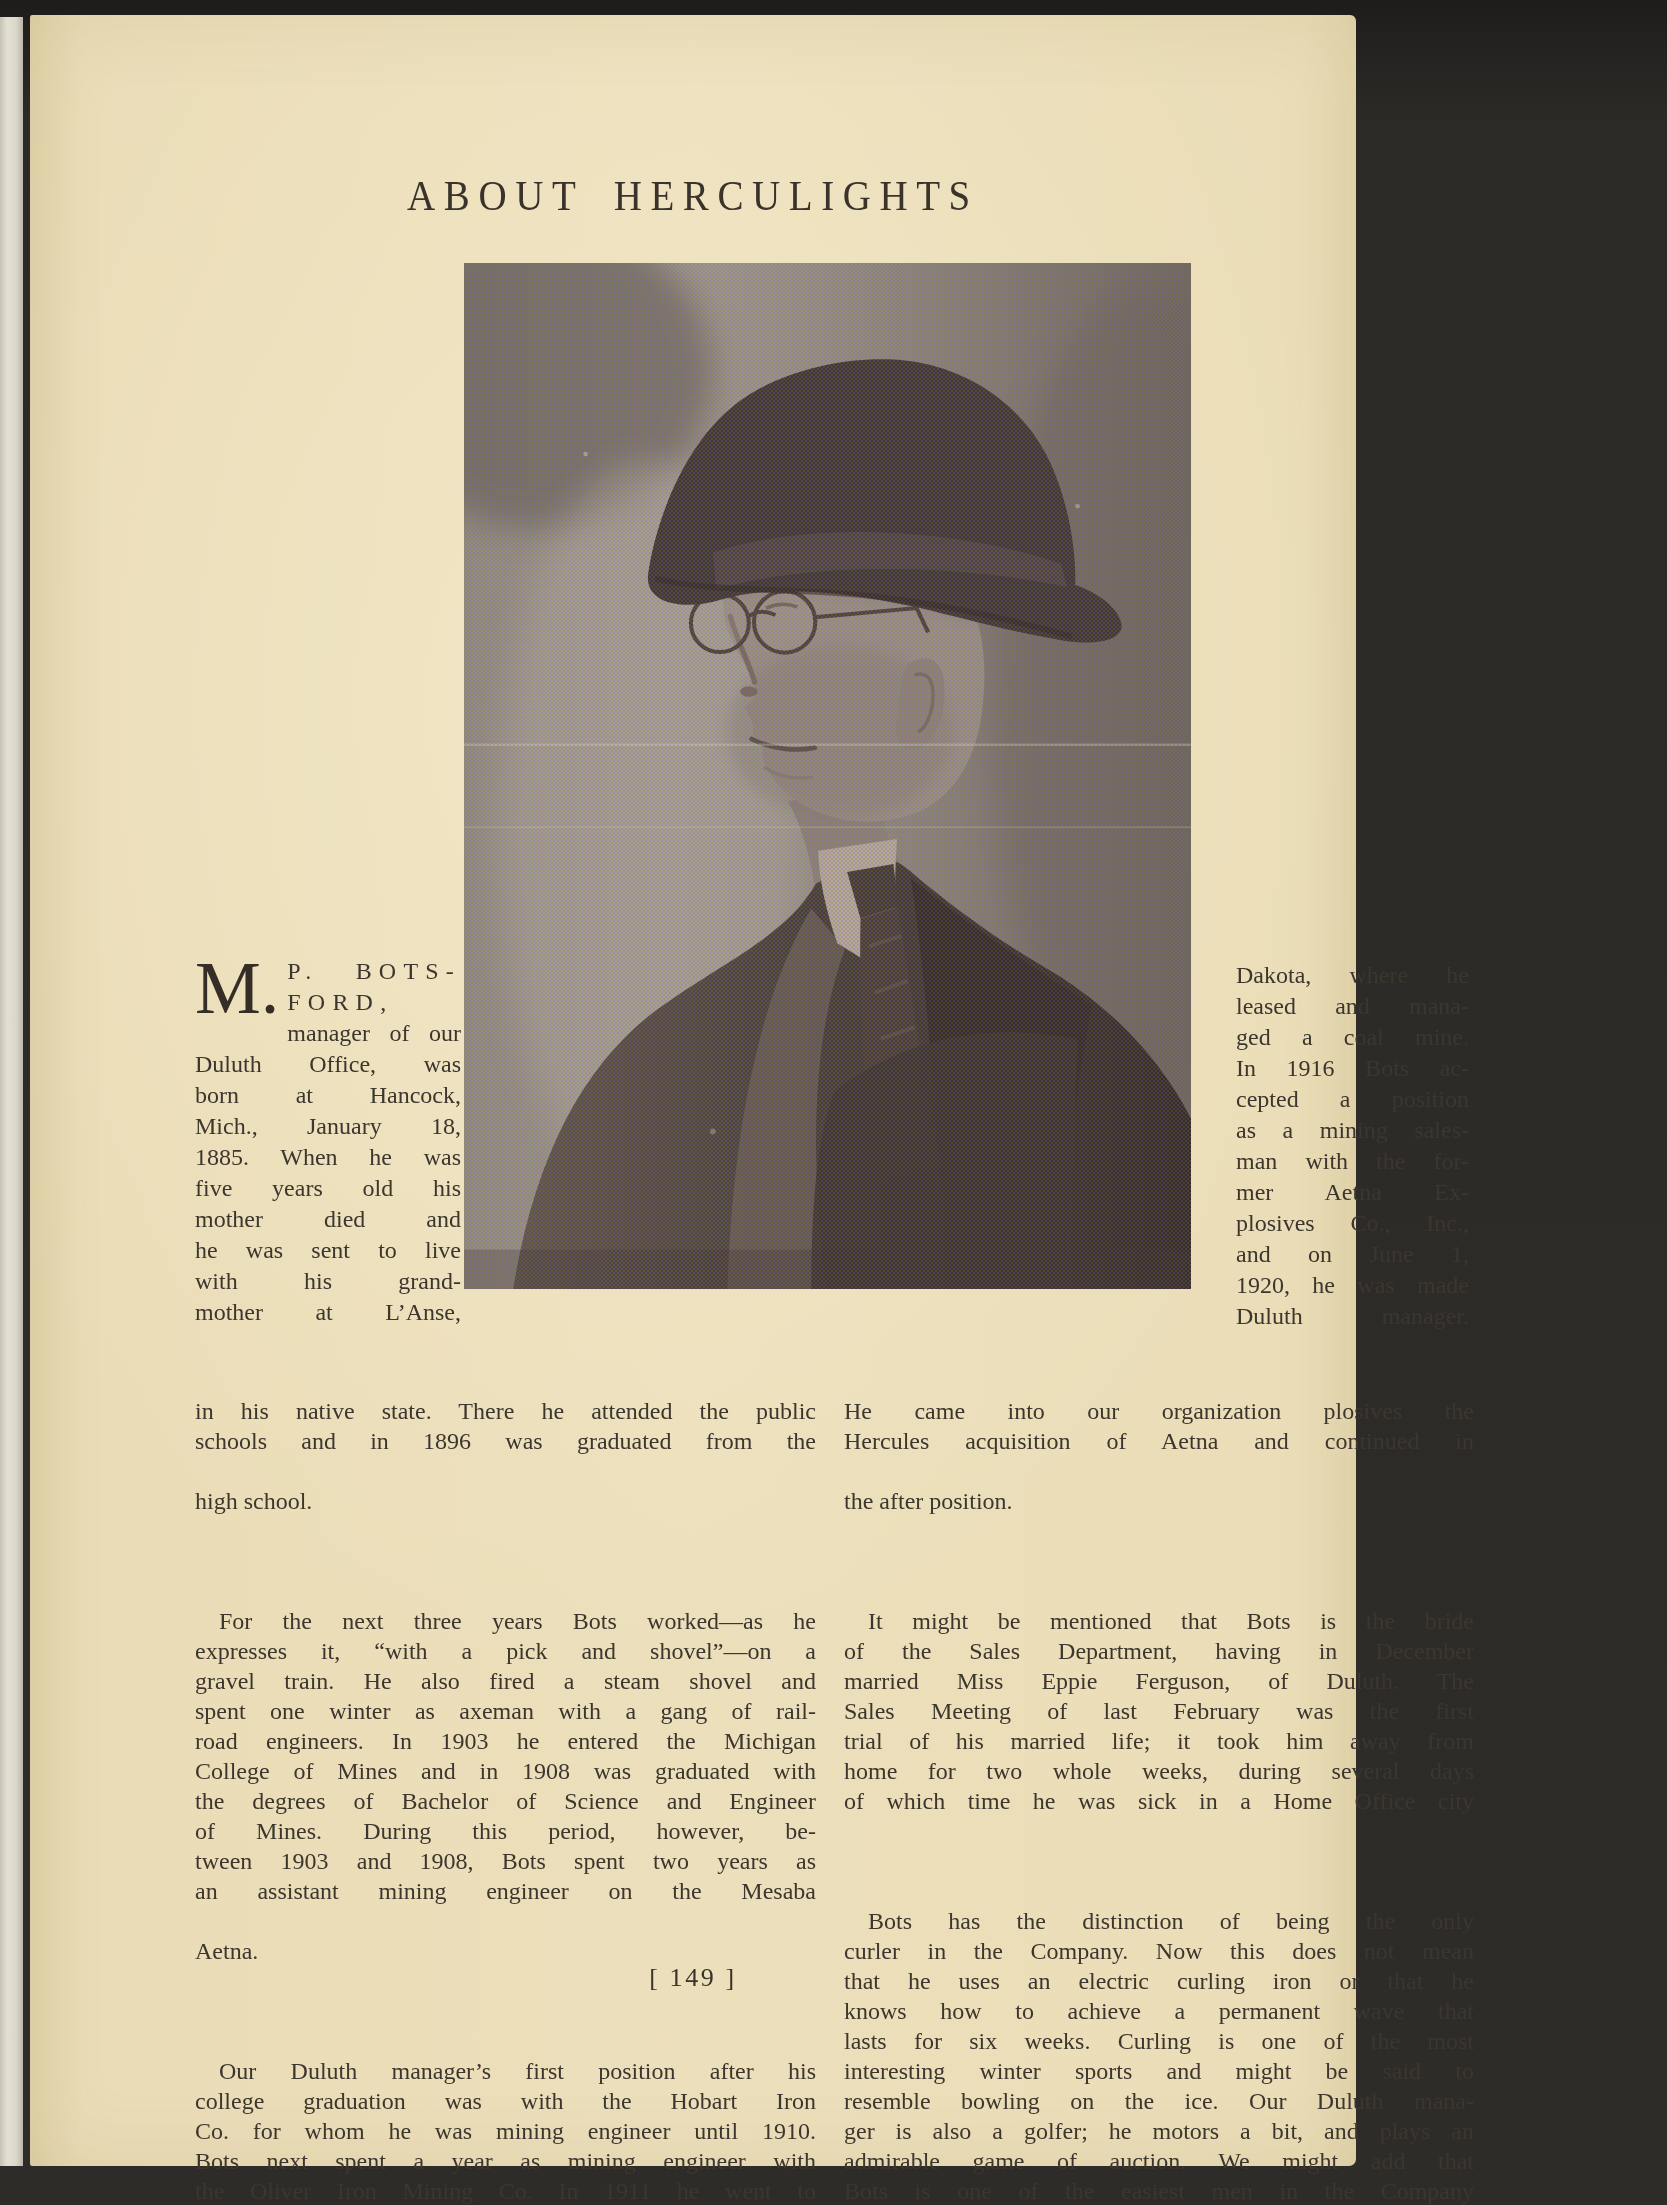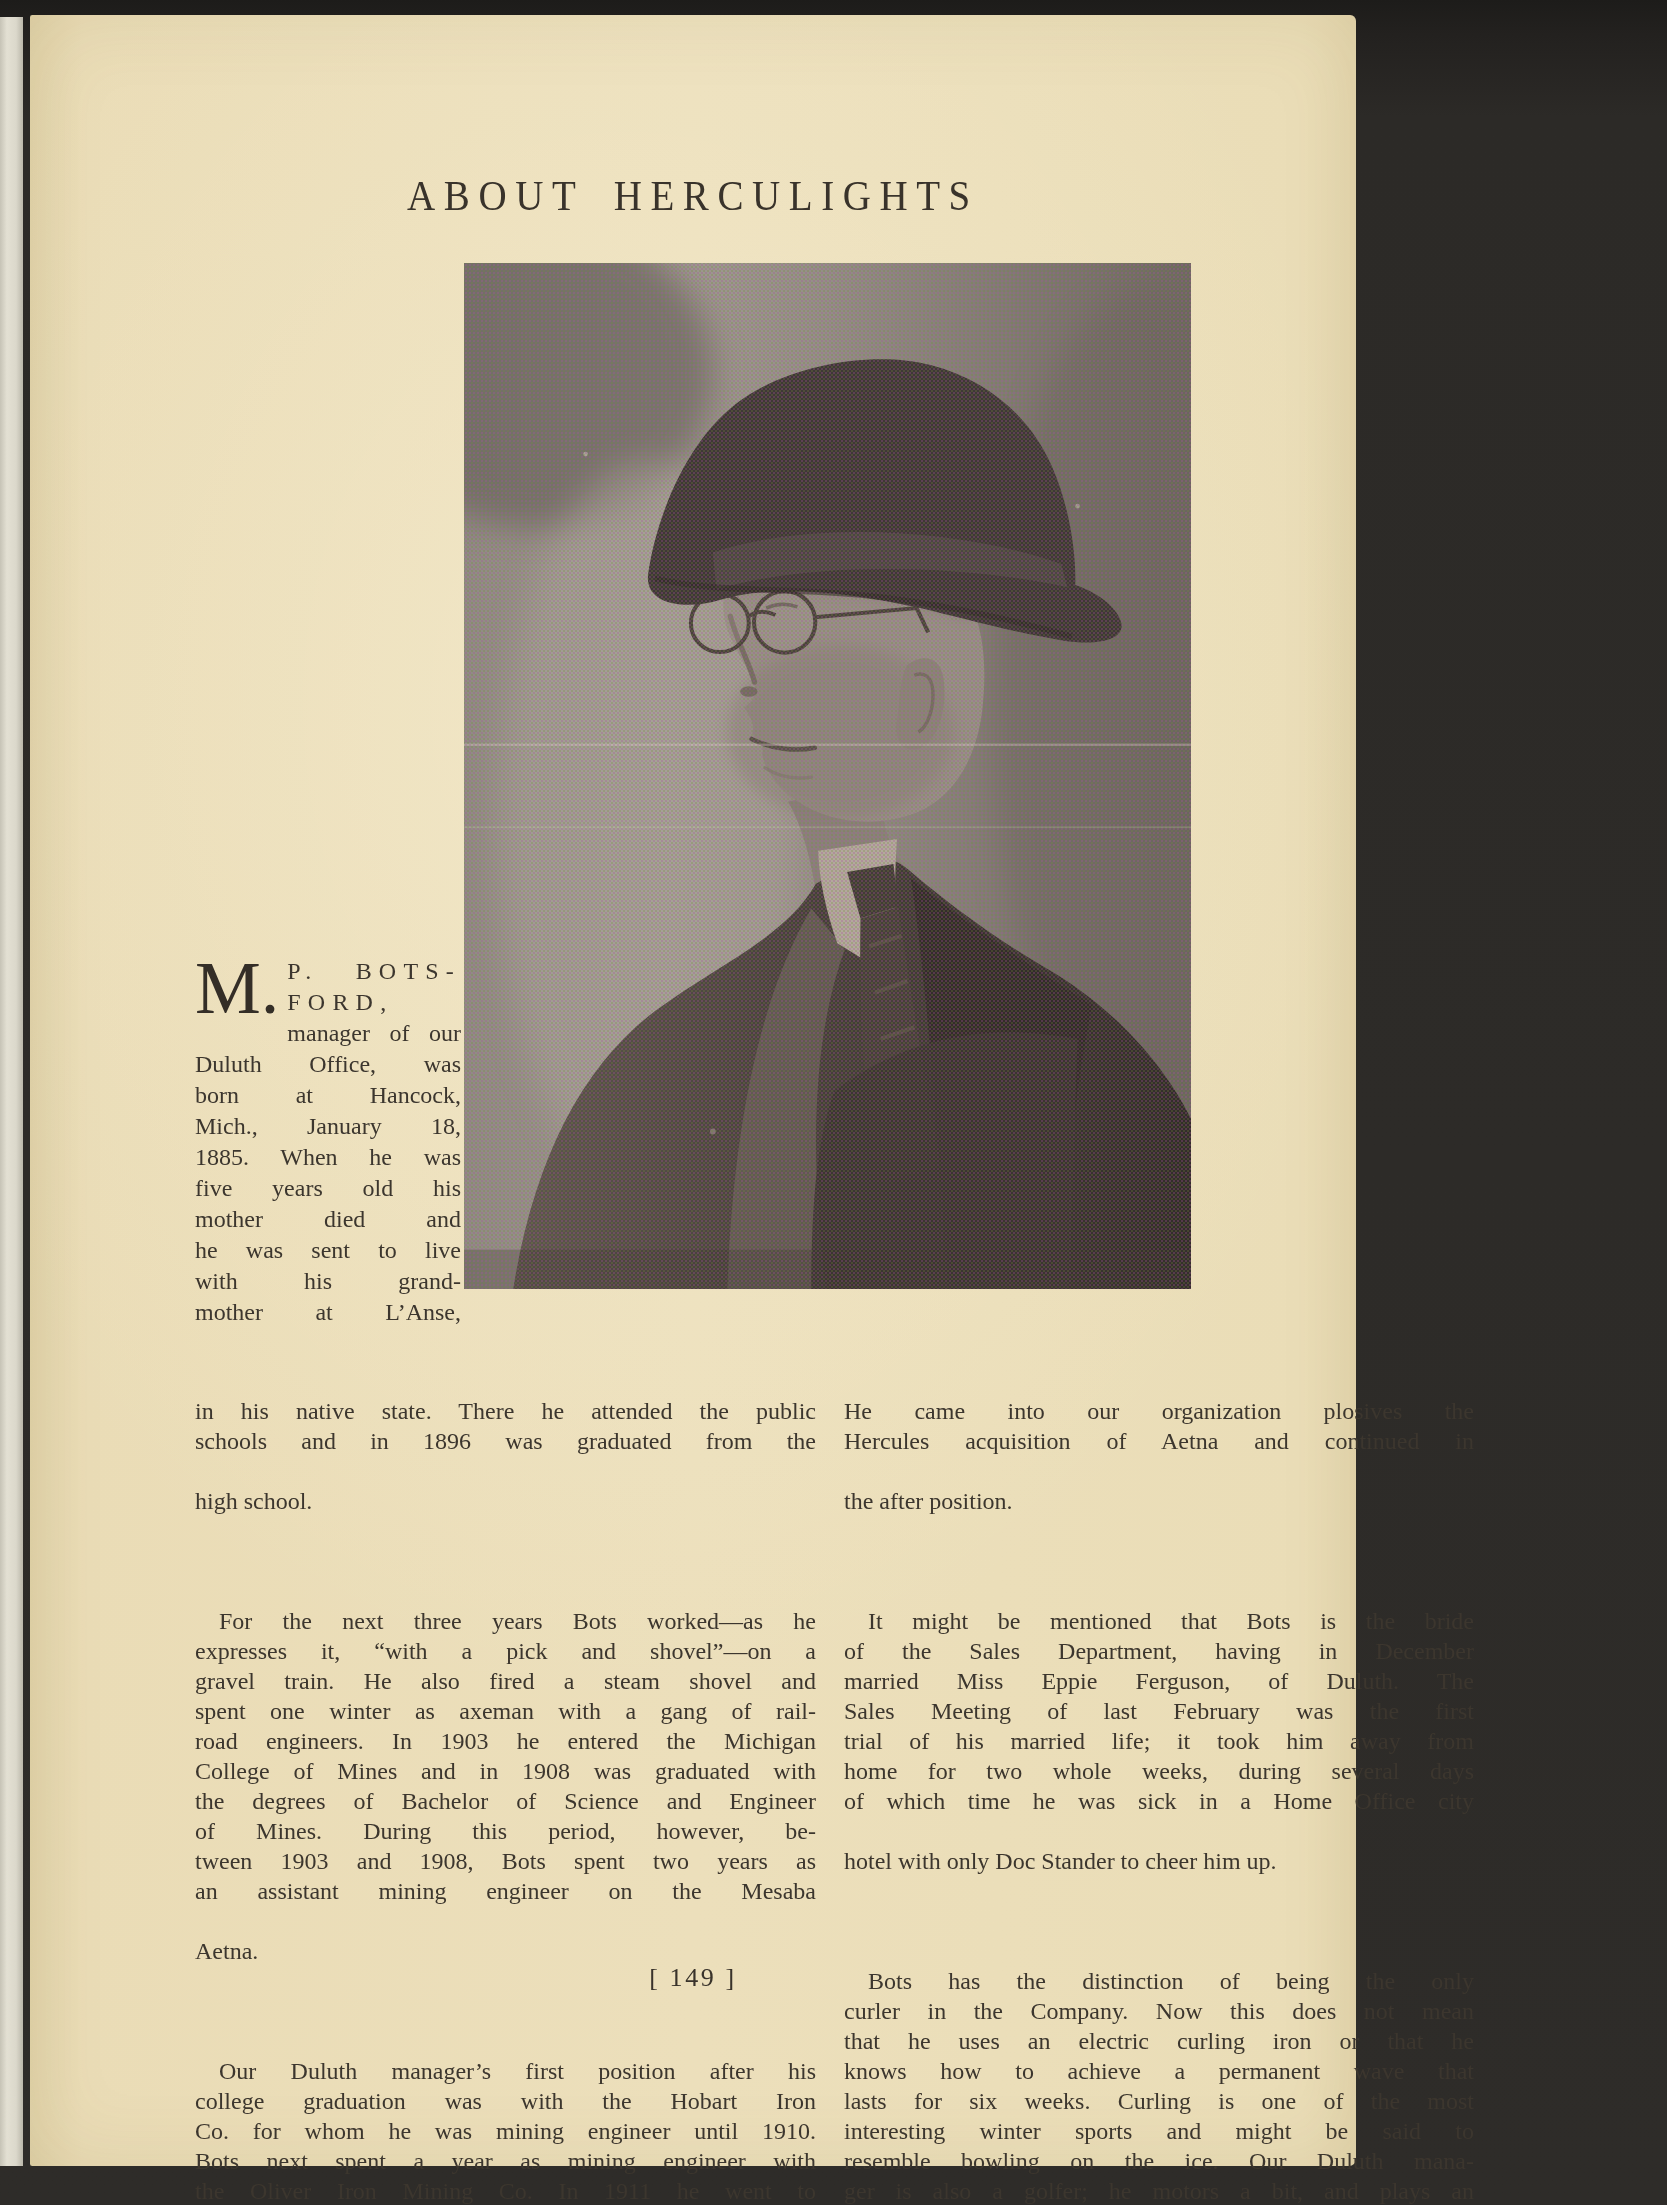--- a/index.html
+++ b/index.html
@@ -181,36 +181,47 @@
 Co. for whom he was mining engineer until 1910.
 Bots next spent a year as mining engineer with
 the Oliver Iron Mining Co. In 1911 he went to
 the Cuyuna Range as manager and half-owner
 of the Aitkin Exploration Co., remaining with
 this firm until 1915. He then spent a year in North</div>
       <div class="jlast"></div>
     </div>
   </div>
 
+  <p class="col col-narrow-right">Dakota, where he
+leased and mana-
+ged a coal mine.
+In 1916 Bots ac-
+cepted a position
+as a mining sales-
+man with the for-
+mer Aetna Ex-
+plosives Co., Inc.,
+and on June 1,
+1920, he was made
+Duluth manager.</p>
 
   <div class="col col-full-right">
     <div class="para">
       <div class="jlines">He came into our organization plosives the
 Hercules acquisition of Aetna and continued in</div>
       <div class="jlast">the after position.</div>
     </div>
     <div class="para">
       <div class="jlines"> It might be mentioned that Bots is the bride
 of the Sales Department, having in December
 married Miss Eppie Ferguson, of Duluth. The
 Sales Meeting of last February was the first
 trial of his married life; it took him away from
 home for two whole weeks, during several days
 of which time he was sick in a Home Office city</div>
-      <div class="jlast">hotel with only Doc Stander to cheer him up.</div>
     </div>
     <div class="para">
       <div class="jlines"> Bots has the distinction of being the only
 curler in the Company. Now this does not mean
 that he uses an electric curling iron or that he
 knows how to achieve a permanent wave that
 lasts for six weeks. Curling is one of the most
 interesting winter sports and might be said to
 resemble bowling on the ice. Our Duluth mana-
 ger is also a golfer; he motors a bit, and plays an

